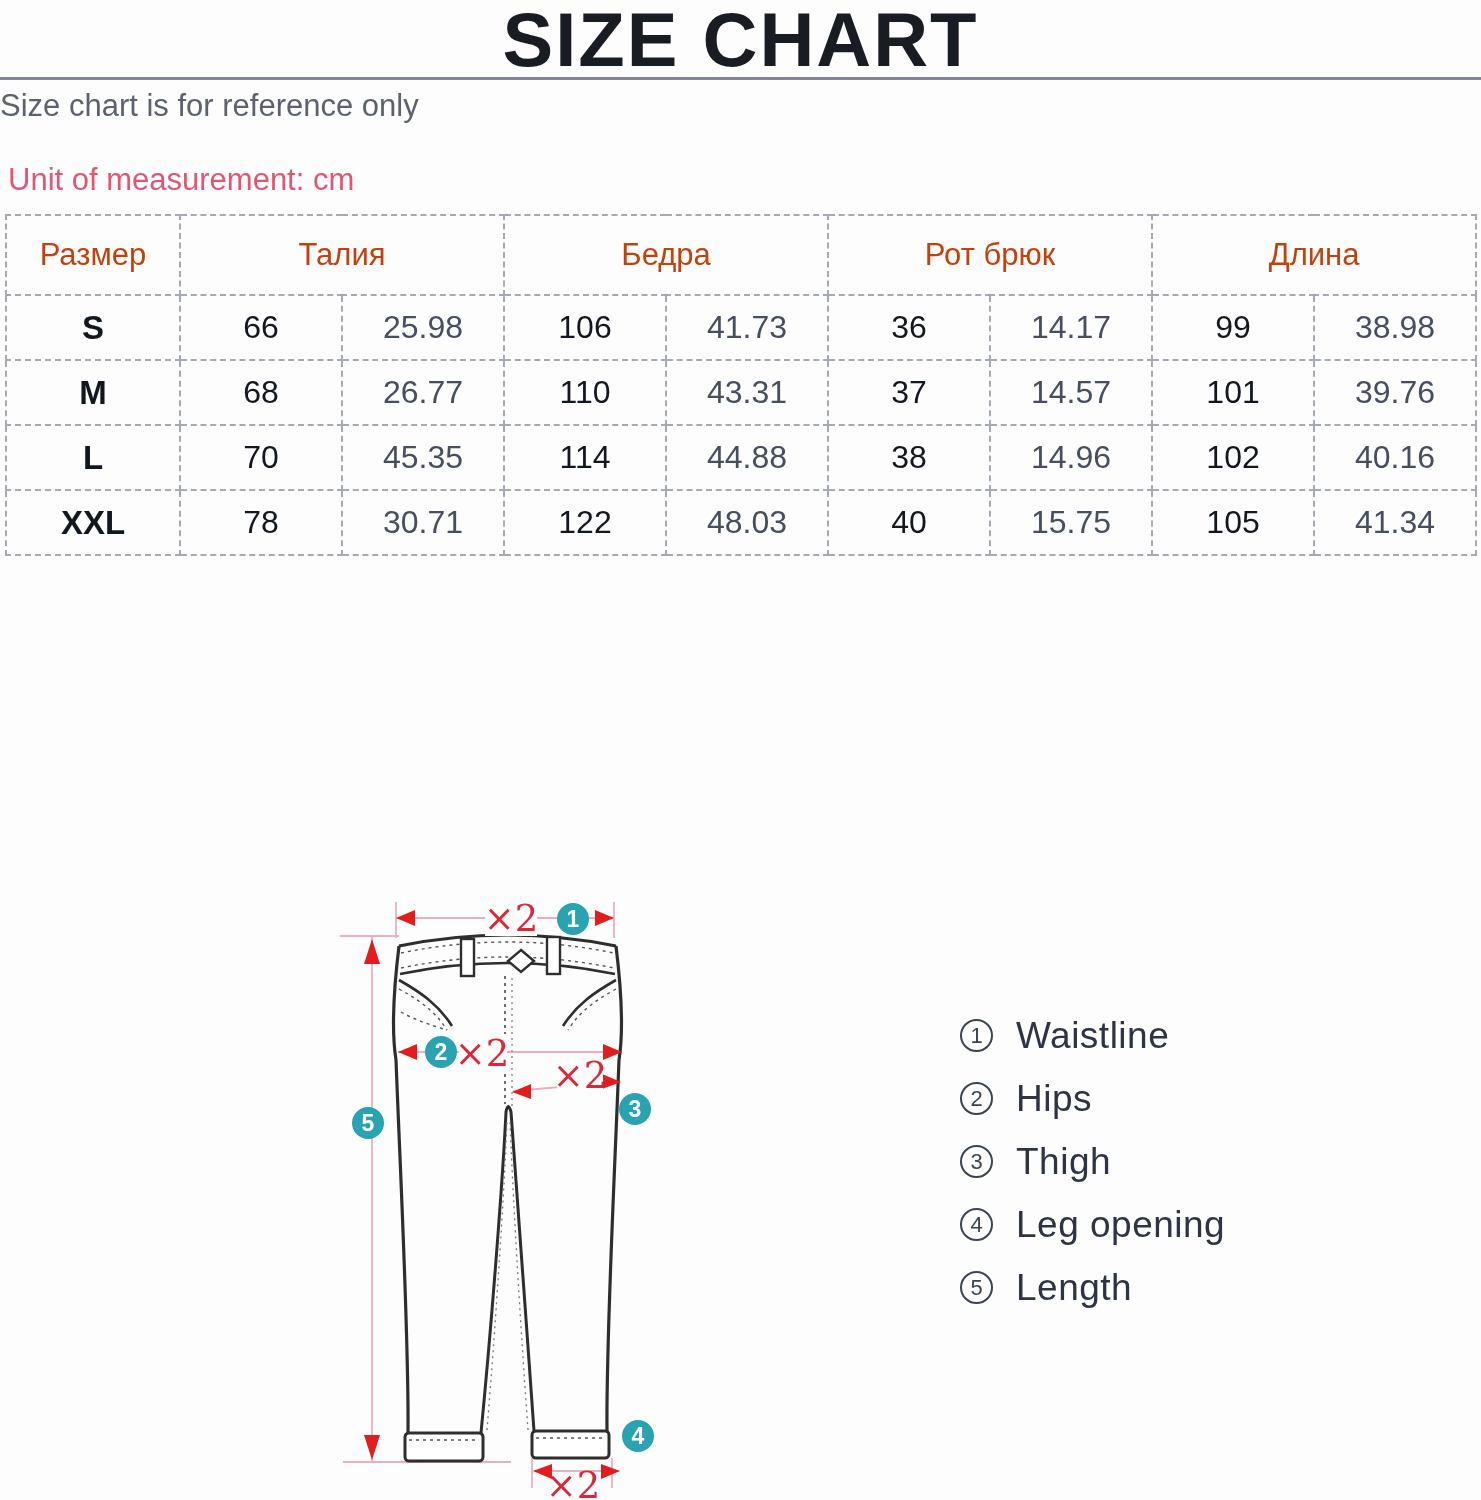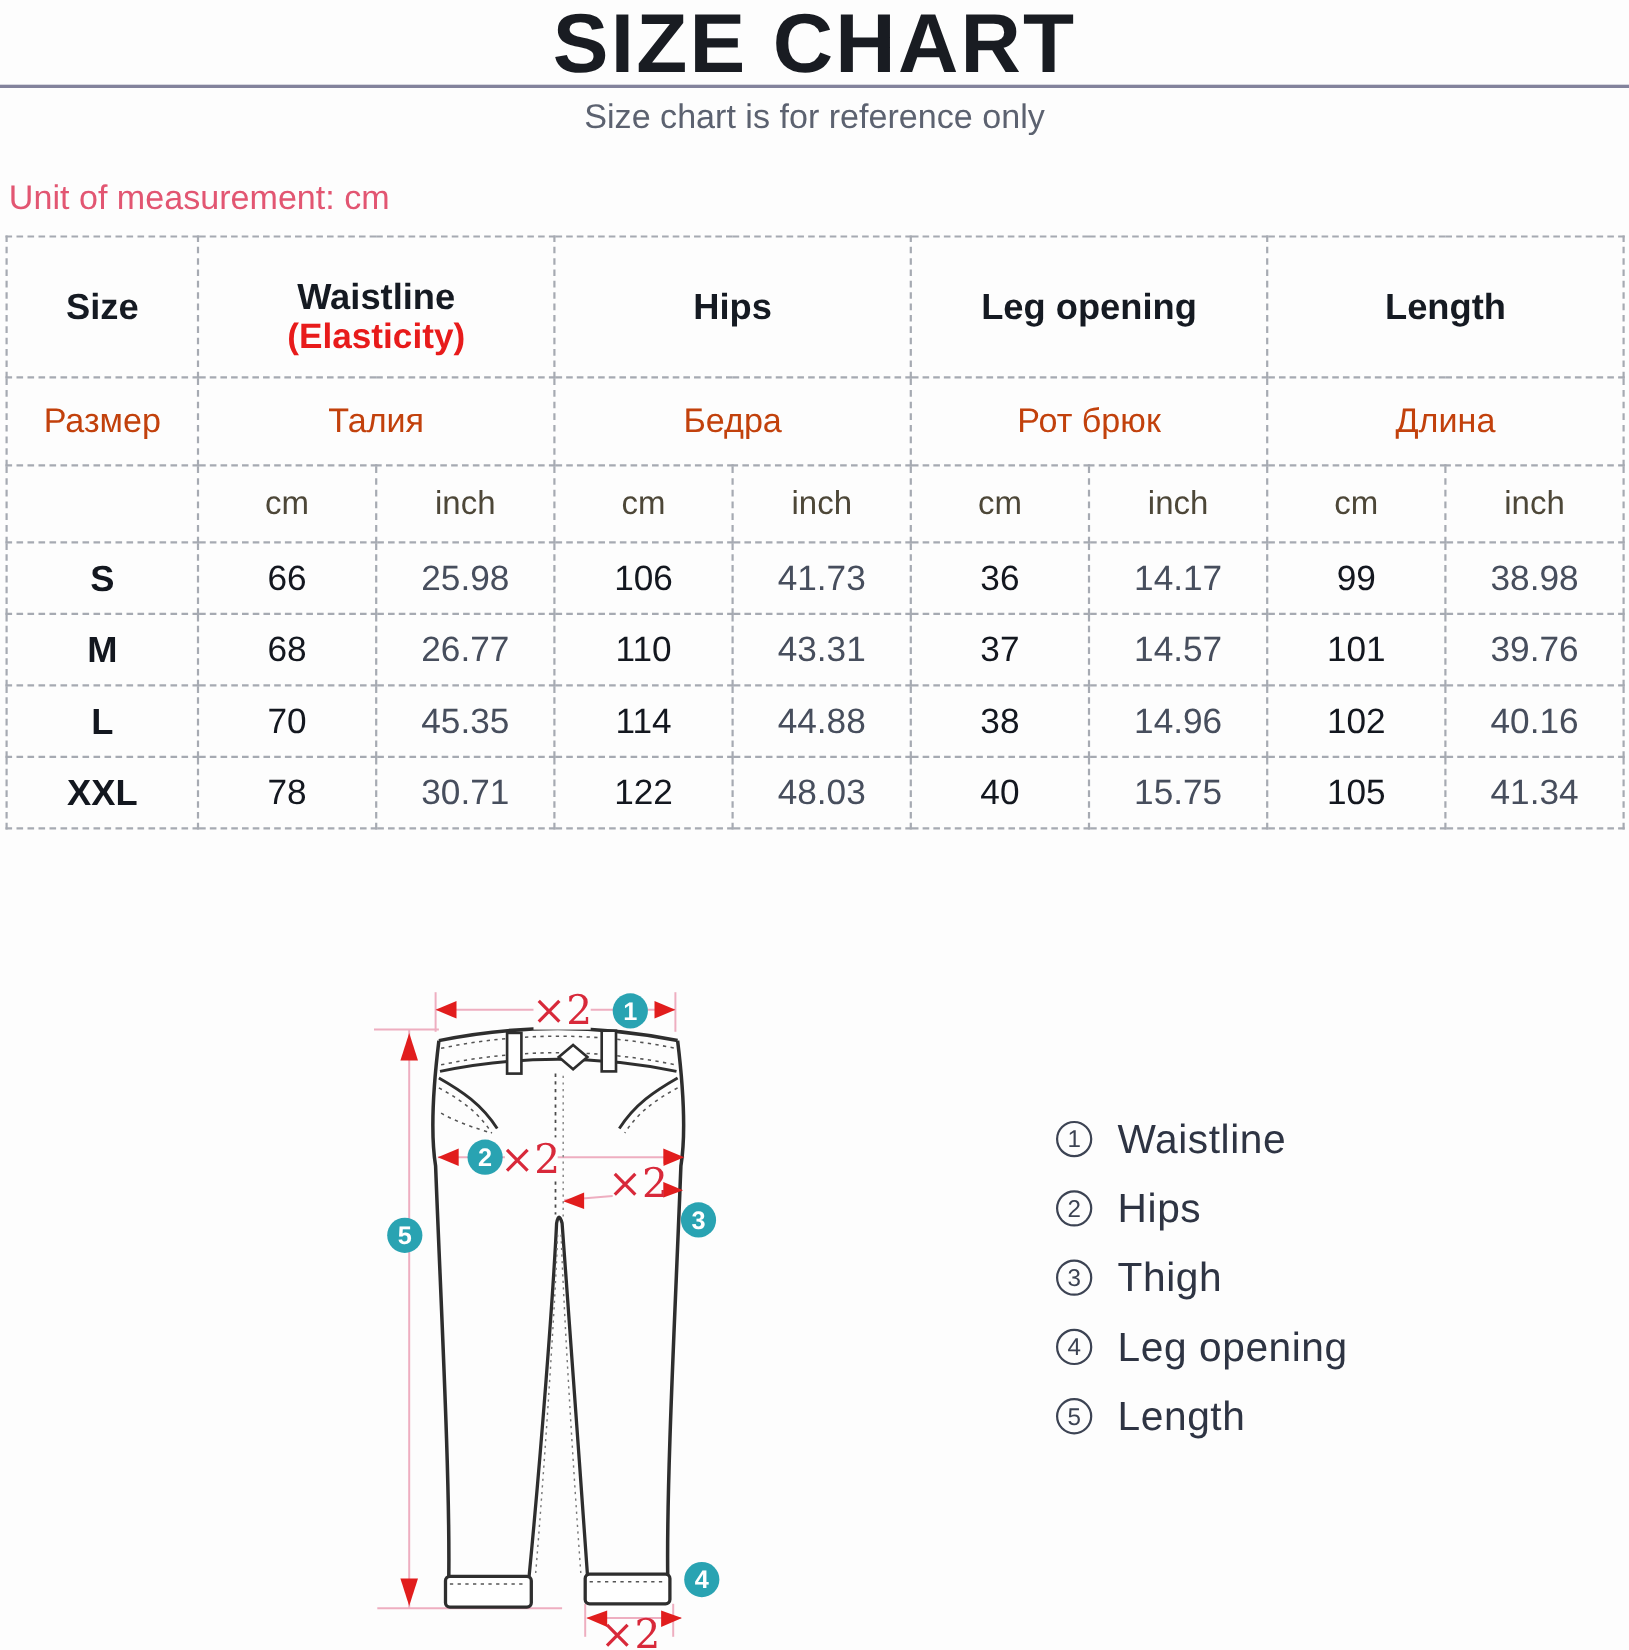--- a/index.html
+++ b/index.html
@@ -2,21 +2,21 @@
 <html><head>
 <meta charset="utf-8">
 <style>
   html,body{margin:0;padding:0;background:#ffffff;}
   .canvas{position:relative;width:1481px;height:1500px;background:#fdfdfd;overflow:hidden;
           font-family:"Liberation Sans",sans-serif;color:#1a1f28;}
   
   .title{position:absolute;top:-4px;left:0;width:100%;text-align:center;
          font-size:76px;font-weight:800;letter-spacing:2px;color:#191c22;margin:0;}
   .title-rule{position:absolute;top:77px;left:0;width:1481px;height:3px;background:#83839c;}
-  .subtitle{position:absolute;top:88px;left:0;width:100%;text-align:center;
+  .subtitle{position:absolute;top:88px;left:0;width:100%;
             font-size:31px;color:#5c6270;margin:0;}
   .unit-note{position:absolute;top:162px;left:8px;font-size:31px;color:#e25672;margin:0;}
   
   table.size{position:absolute;top:214px;left:5px;width:1470px;border-collapse:collapse;
              table-layout:fixed;}
   table.size td{border:2px dashed #a6aab2;text-align:center;vertical-align:middle;padding:0;}
   tr.r-en{height:128px;} tr.r-ru{height:80px;} tr.r-unit{height:70px;} tr.r-data{height:65px;}
   .h-en{font-size:33px;font-weight:700;color:#151a22;line-height:1.15;}
   .h-note{font-size:32px;font-weight:700;color:#e81b1b;line-height:1.0;margin-bottom:-14px;}
   .h-ru{font-size:31px;color:#c2410c;}
@@ -52,55 +52,26 @@
         <col style="width:162px">
         <col style="width:162px">
       <col style="width:162px">
         <col style="width:162px">
         <col style="width:162px">
       <col style="width:162px">
         <col style="width:162px">
         <col style="width:162px">
     </colgroup>
     <tbody>
-      <tr class="r-en">
-        <td>
-            <div class="h-en">Size</div>
-          </td>
-        <td colspan="2">
-          <div class="h-en">Waistline</div>
-          <div class="h-note">(Elasticity)</div>
-        </td>
-        <td colspan="2">
-            <div class="h-en">Hips</div>
-          </td>
-        <td colspan="2">
-            <div class="h-en">Leg opening</div>
-          </td>
-        <td colspan="2">
-            <div class="h-en">Length</div>
-          </td>
-      </tr>
       <tr class="r-ru">
         <td><span class="h-ru">Размер</span></td>
         <td colspan="2"><span class="h-ru">Талия</span></td>
         <td colspan="2"><span class="h-ru">Бедра</span></td>
         <td colspan="2"><span class="h-ru">Рот брюк</span></td>
         <td colspan="2"><span class="h-ru">Длина</span></td>
-      </tr>
-      <tr class="r-unit">
-        <td></td>
-        <td><span class="h-unit">cm</span></td>
-        <td><span class="h-unit">inch</span></td>
-        <td><span class="h-unit">cm</span></td>
-        <td><span class="h-unit">inch</span></td>
-        <td><span class="h-unit">cm</span></td>
-        <td><span class="h-unit">inch</span></td>
-        <td><span class="h-unit">cm</span></td>
-        <td><span class="h-unit">inch</span></td>
       </tr>
 
       <tr class="r-data">
         <td><span class="v-size">S</span></td>
         <td><span class="v-cm">66</span></td>
         <td><span class="v-inch">25.98</span></td>
         <td><span class="v-cm">106</span></td>
         <td><span class="v-inch">41.73</span></td>
         <td><span class="v-cm">36</span></td>
         <td><span class="v-inch">14.17</span></td>

